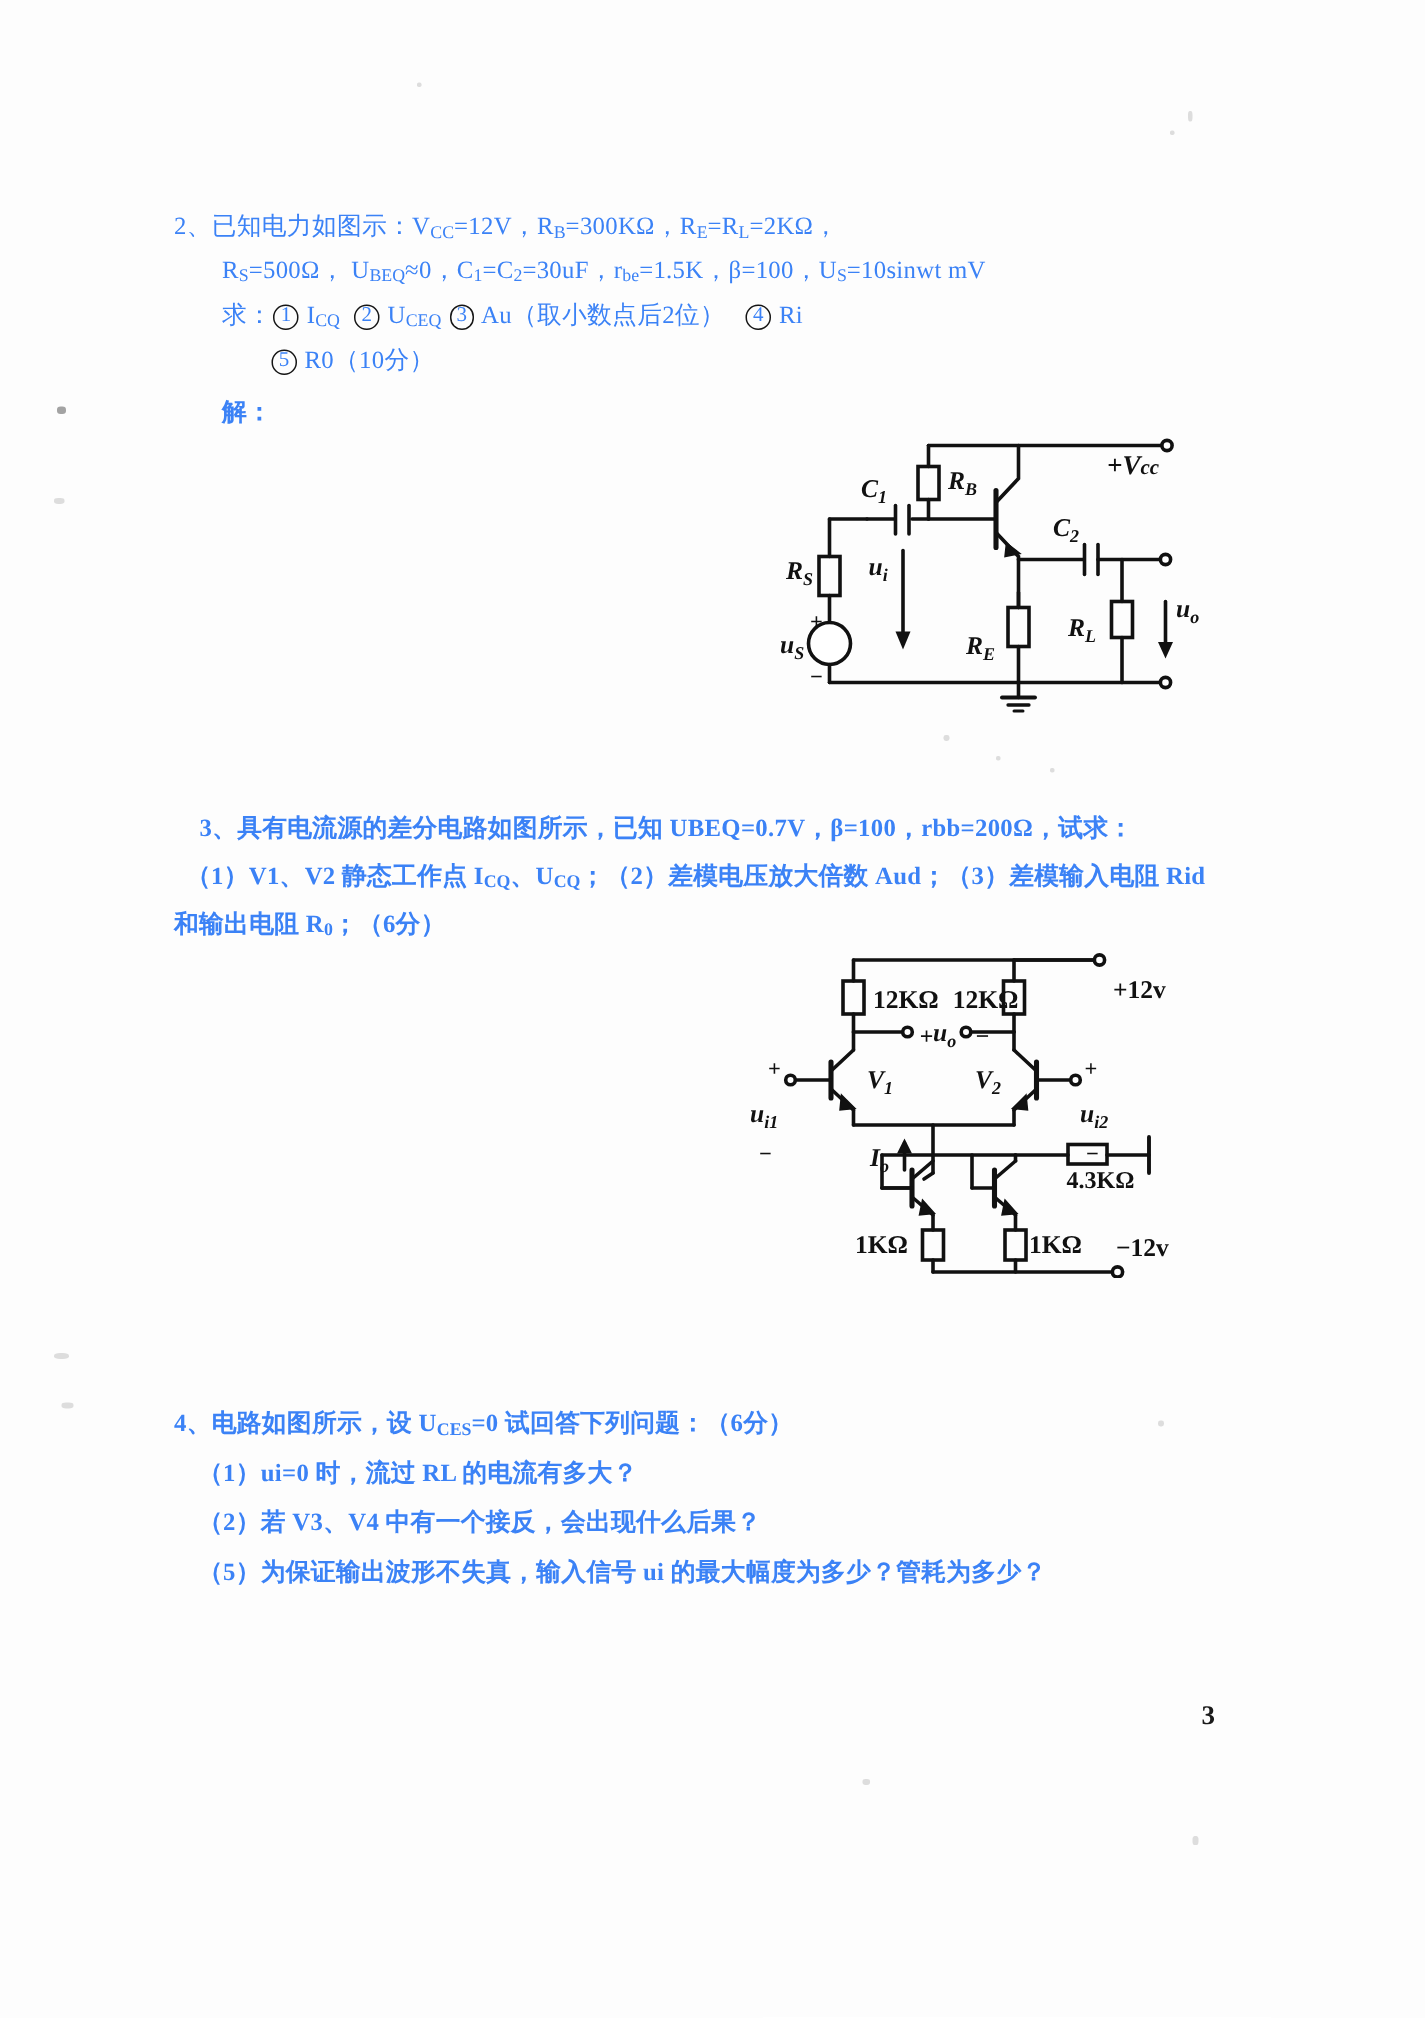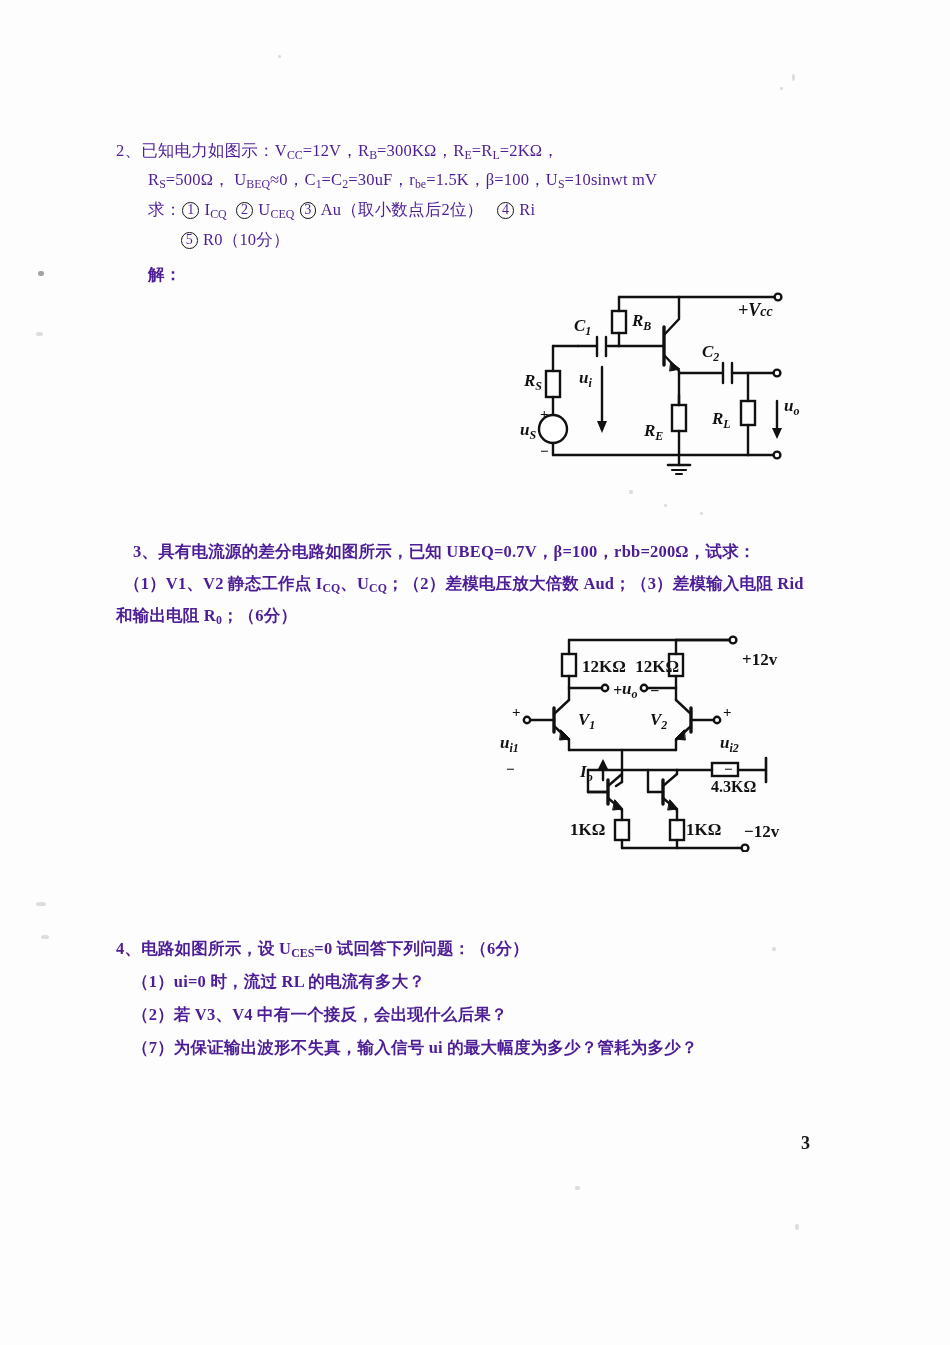--- a/index.html
+++ b/index.html
@@ -20,21 +20,21 @@
     inset: 0;
     background: #fdfdfd;
   }
   
   .qline {
     position: absolute;
     font-size: 16.5px;
     line-height: 1.5;
     letter-spacing: 0.2px;
     white-space: nowrap;
-    color: #4c1d95;
+    color: #3b82f6;
   }
   .qline.bold { font-weight: bold; }
   .sub {
     font-size: 0.72em;
     vertical-align: -0.22em;
     letter-spacing: 0;
   }
   .circ {
     display: inline-block;
     width: 1.05em;
@@ -313,17 +313,17 @@
       </g>
     </svg>
   </div>
 
   <div class="qline bold" style="left:116px;top:937px;">
     <span>4、电路如图所示，设 U</span><span class="sub">CES</span><span>=0 试回答下列问题：（6分）</span>
   </div>
 
   <div class="qline bold" style="left:132px;top:970px;text-align:center;">（1）ui=0 时，流过 RL 的电流有多大？</div>
   <div class="qline bold" style="left:132px;top:1003px;">（2）若 V3、V4 中有一个接反，会出现什么后果？</div>
-  <div class="qline bold" style="left:132px;top:1036px;">（7）为保证输出波形不失真，输入信号 ui 的最大幅度为多少？管耗为多少？</div>
+  <div class="qline bold" style="left:132px;top:1036px;">（5）为保证输出波形不失真，输入信号 ui 的最大幅度为多少？管耗为多少？</div>
 
   <div class="page-no">3</div>
 
 </div>
 
 </body></html>

